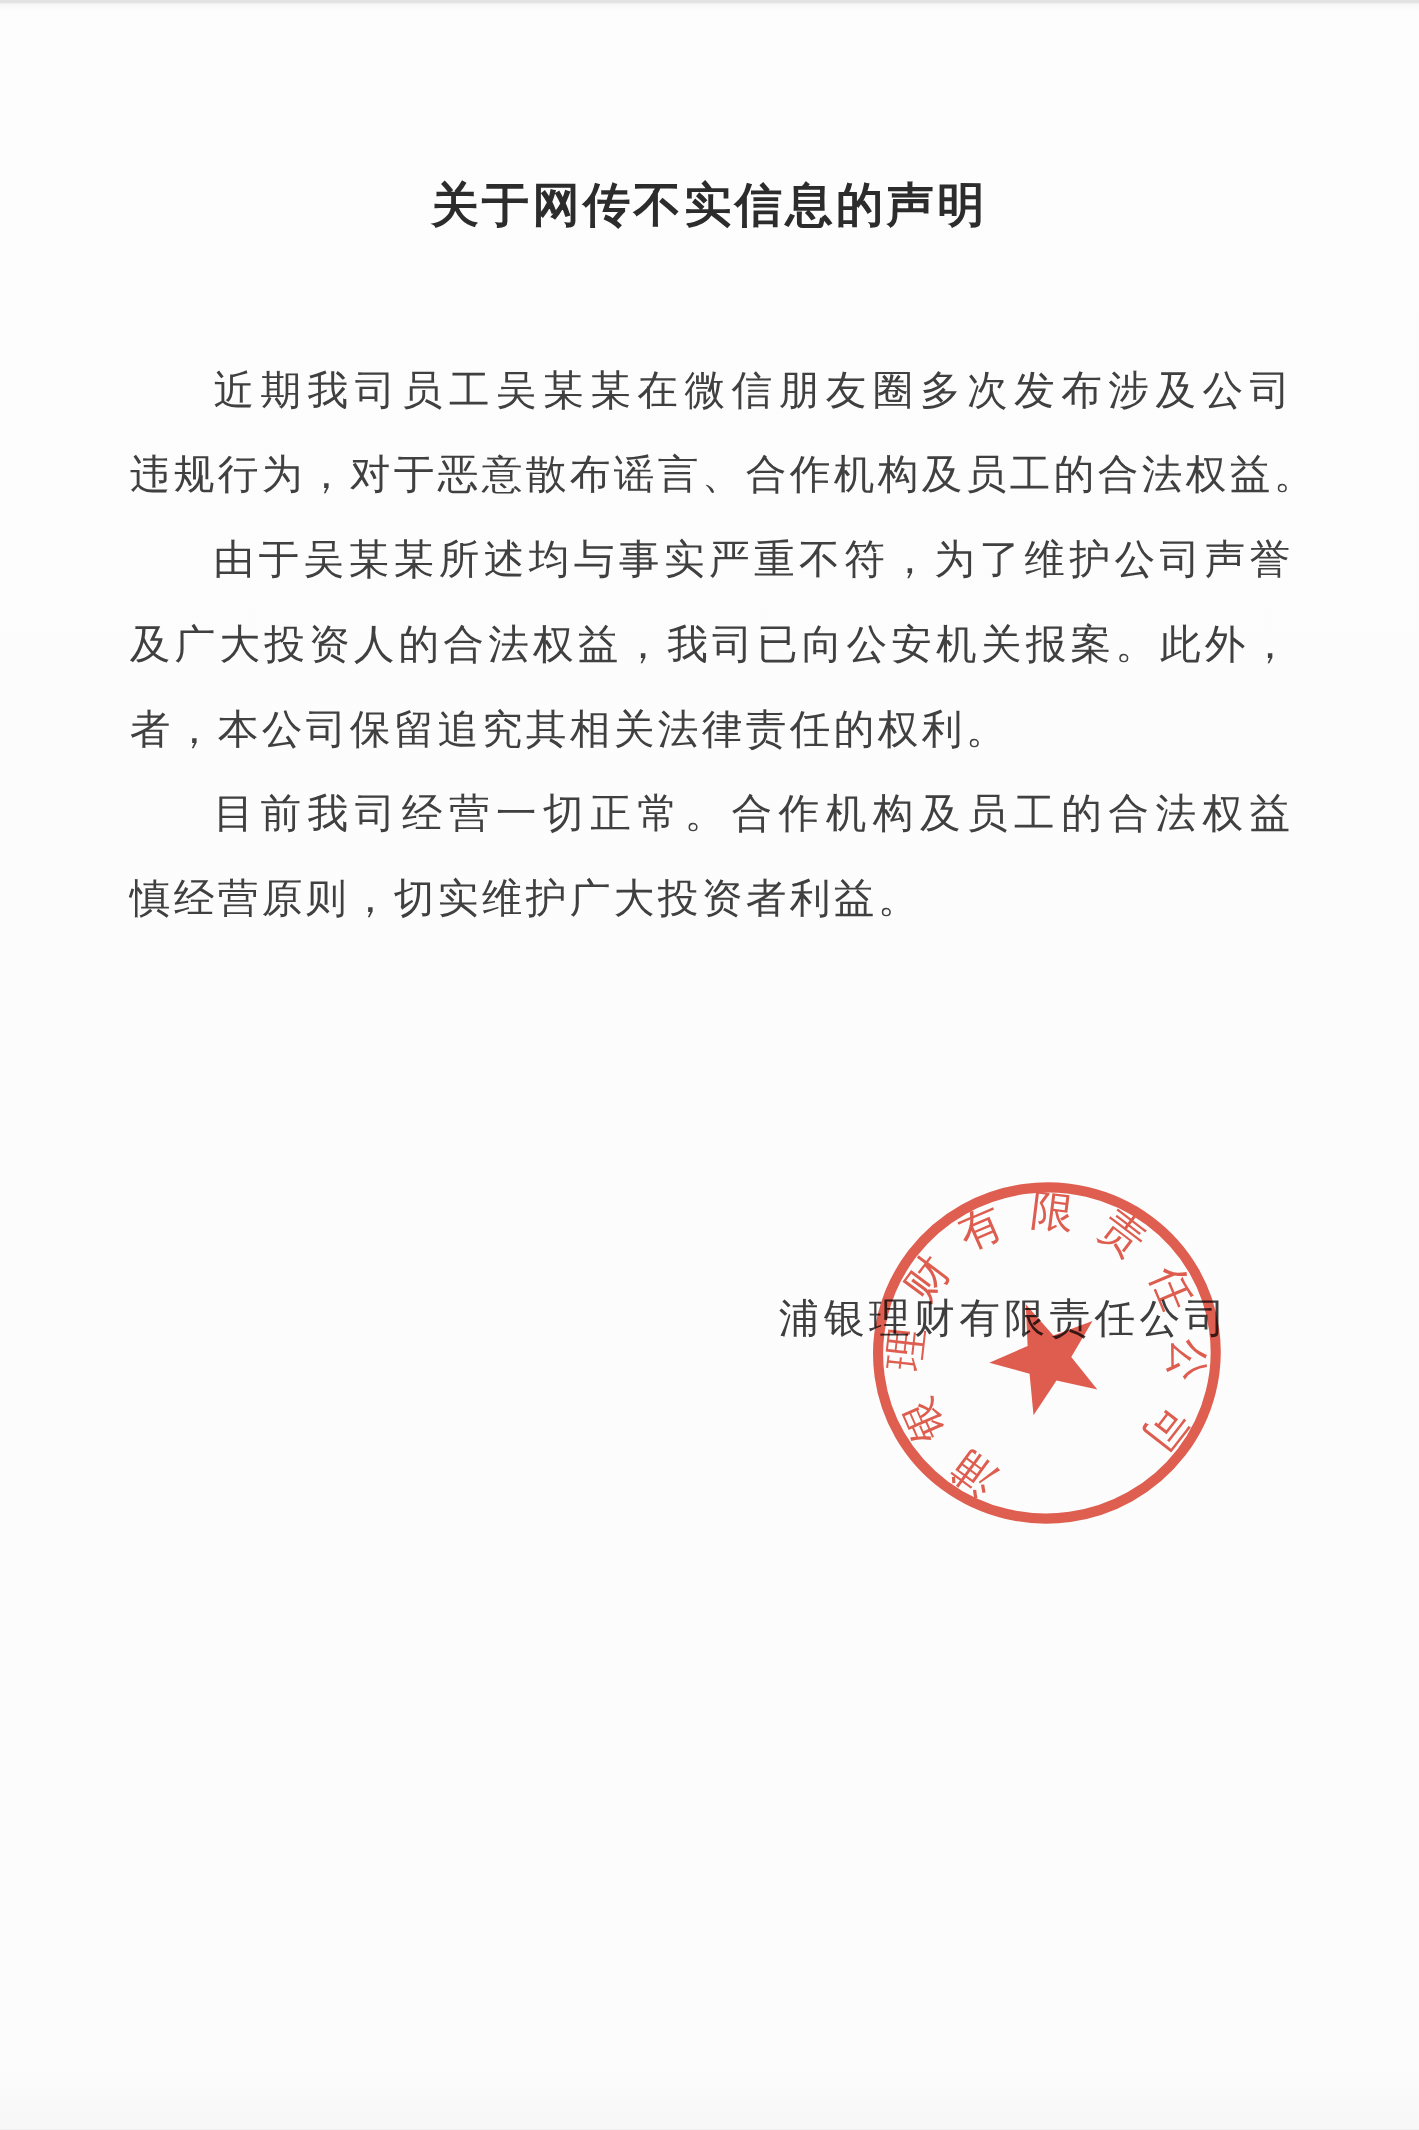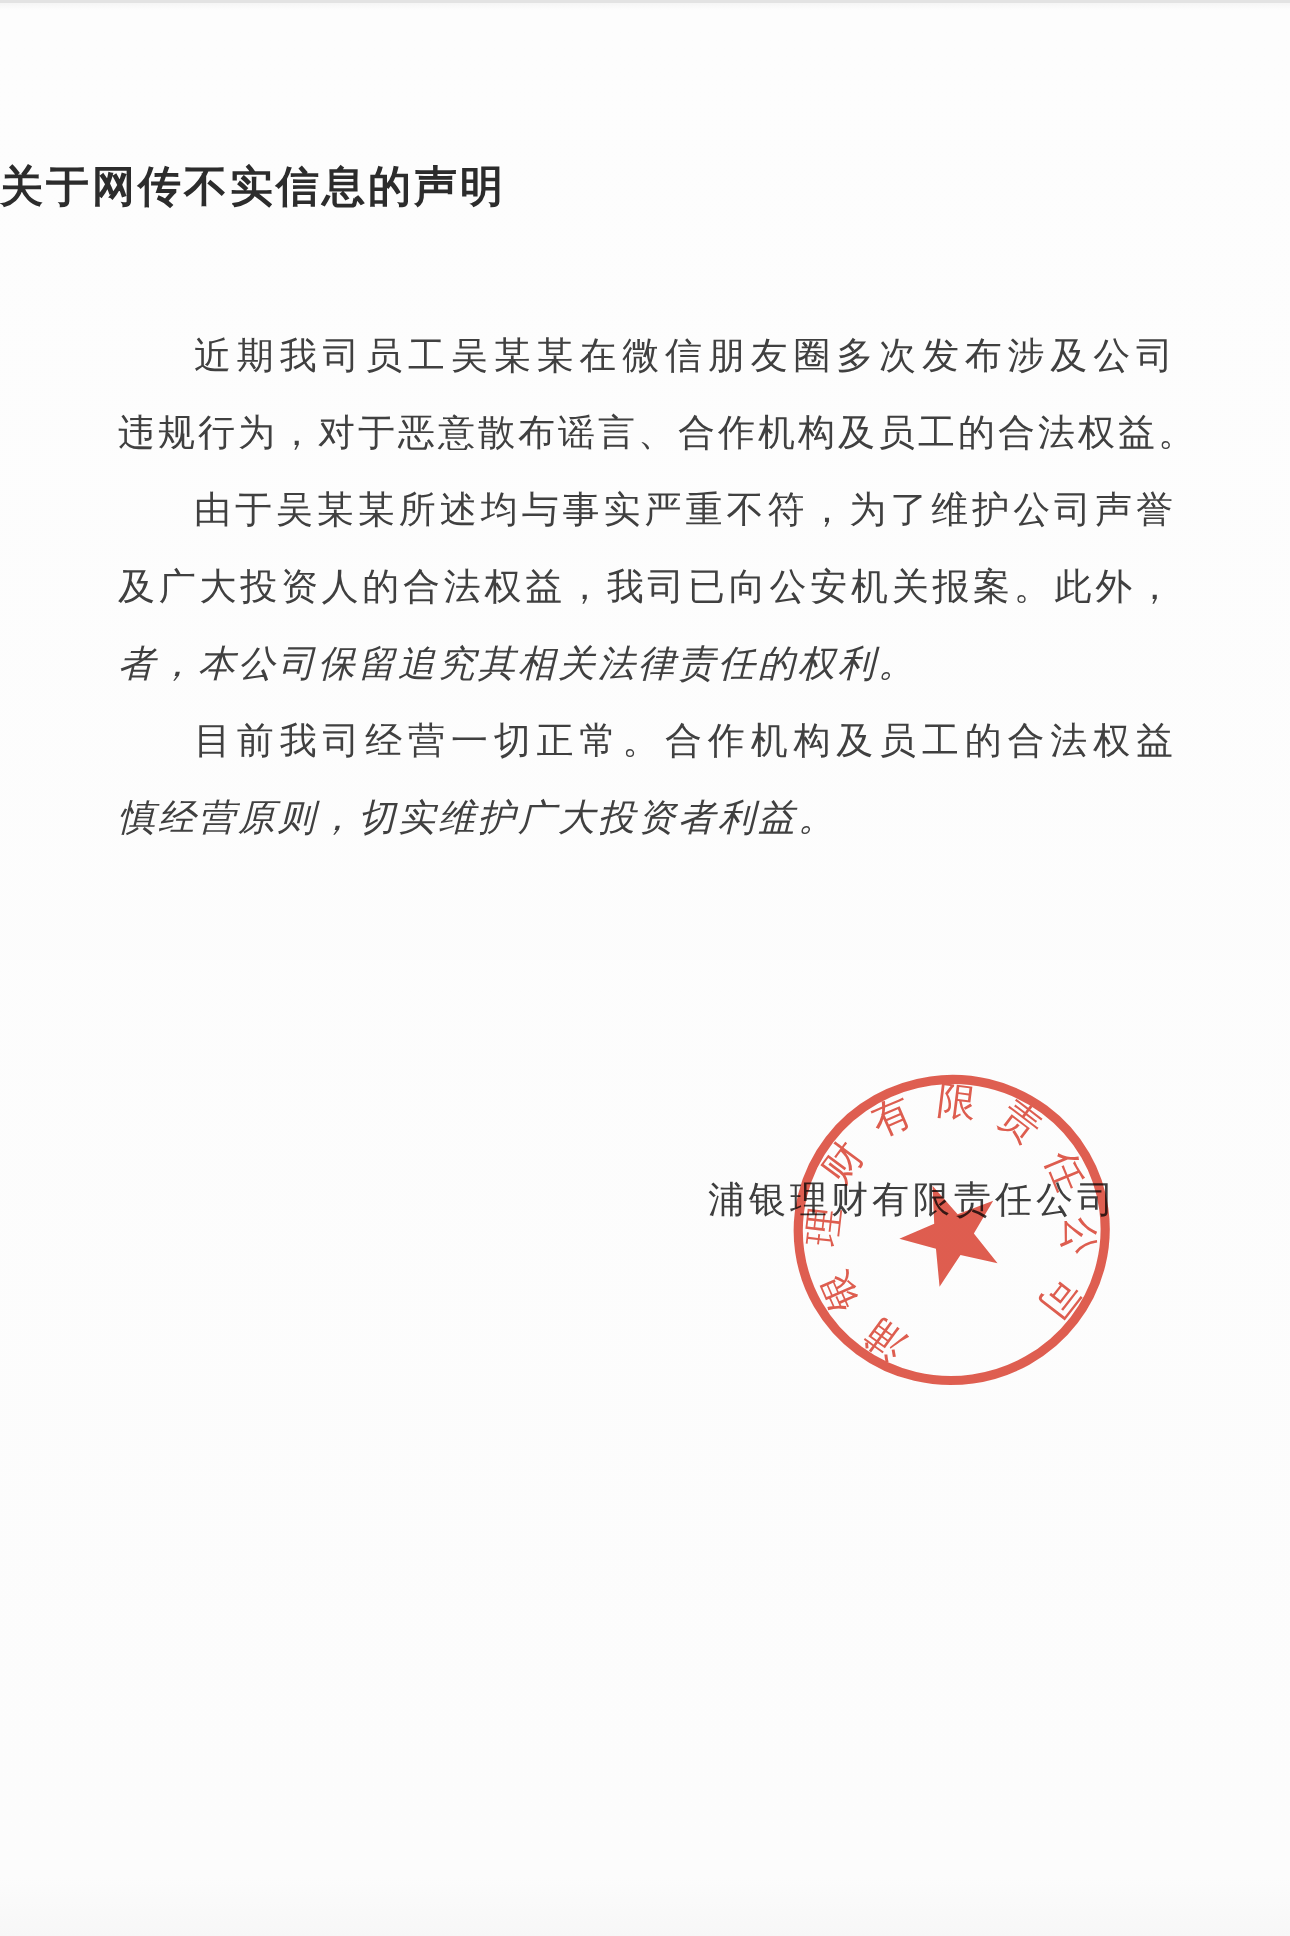--- a/index.html
+++ b/index.html
@@ -16,21 +16,21 @@
   }
   .topline {
     position: absolute; top: 0; left: 0; right: 0; height: 3px;
     background: #e3e3e3;
   }
   .doc-title {
     position: absolute;
     top: 158px;
     left: 0;
     width: 100%;
-    text-align: left;
+    text-align: center;
     font-family: "Liberation Sans", sans-serif;
     font-weight: bold;
     font-size: 43px;
     letter-spacing: 3px;
     color: #2c2c2c;
   }
   .body-text {
     position: absolute;
     top: 317px;
     left: 118px;
@@ -40,21 +40,21 @@
     color: #404040;
   }
   .line {
     height: 77px;
     line-height: 77px;
     text-align: justify;
     text-align-last: justify;
     white-space: nowrap;
   }
   .line.indent { text-indent: 76px; }
-  .line.last { text-align-last: left; font-style: italic; }
+  .line.last { text-align-last: left; }
   .signature {
     position: absolute;
     top: 1178px;
     right: 172px;
     text-align: right;
     font-size: 37px;
     color: #3e3e3e;
     z-index: 2;
   }
   .signature .company {

